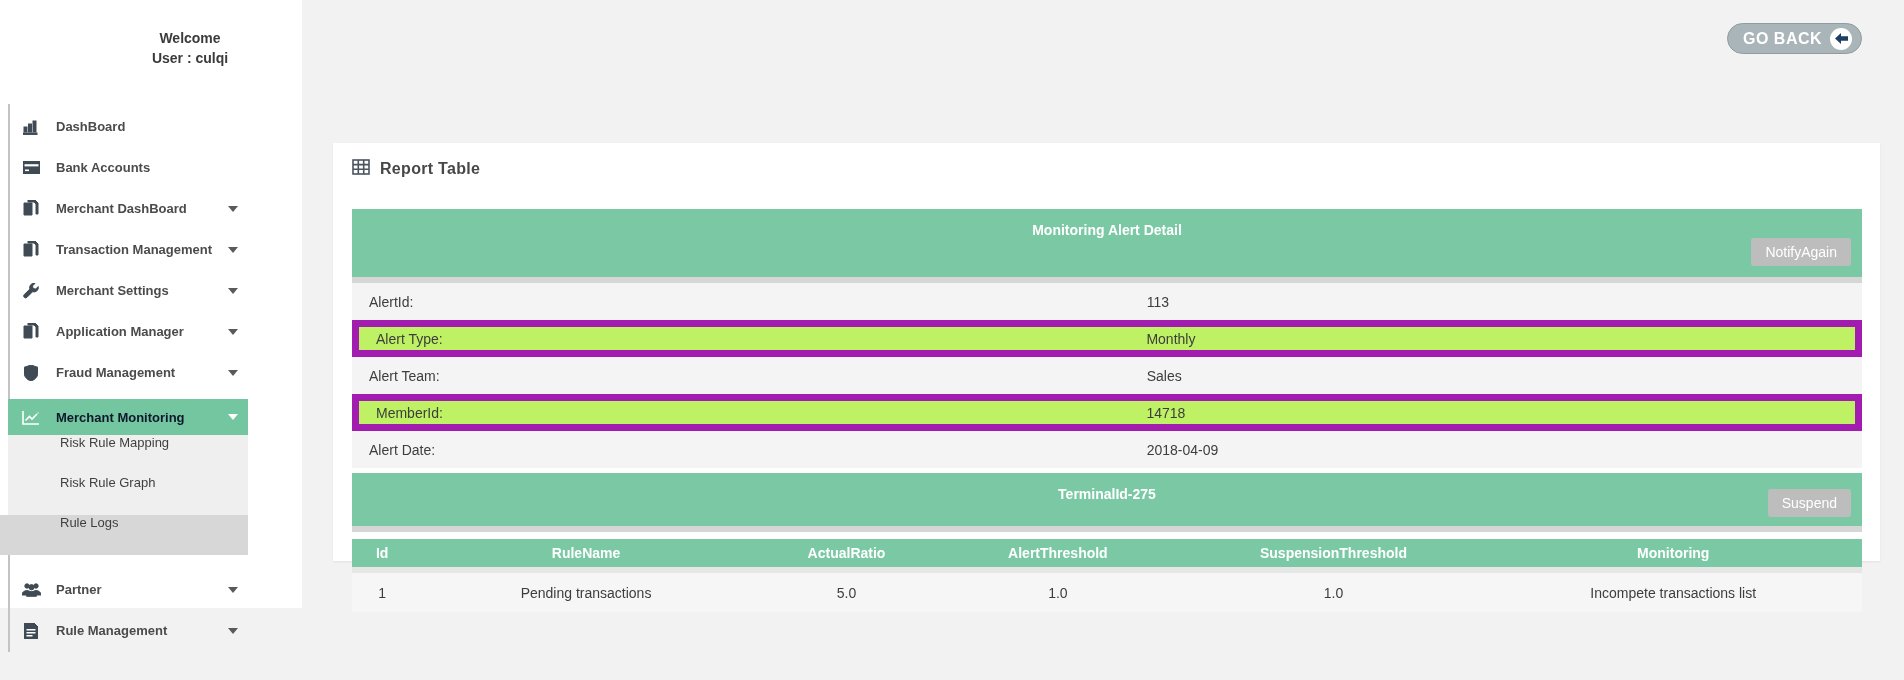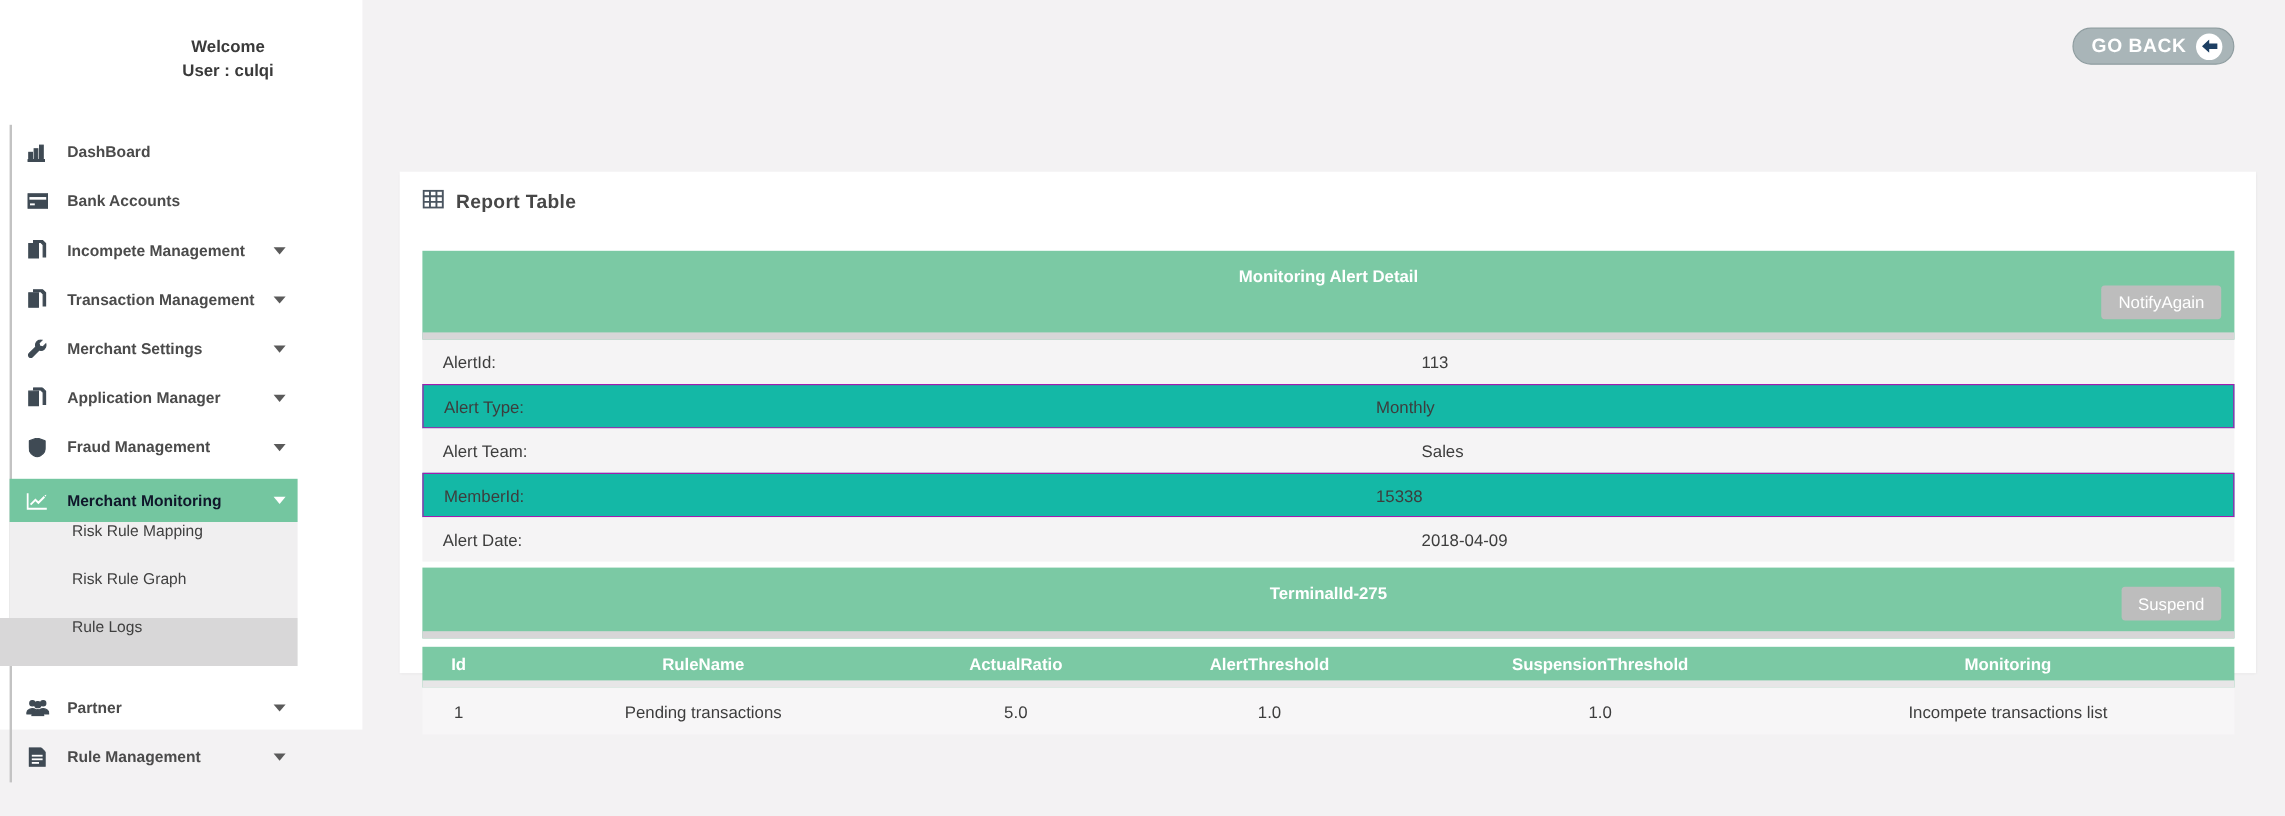--- a/index.html
+++ b/index.html
@@ -58,22 +58,22 @@
   .band.b1{height:74px;}
   .band.b2{height:59px;margin-top:5px;}
   .band .bandtitle{position:absolute;top:13px;left:0;right:0;text-align:center;
     color:#ffffff;font-size:14px;font-weight:bold;}
   .band .actbtn{position:absolute;right:11px;bottom:11px;background:var(--btn-gray);
     color:#ffffff;font-size:14px;border:none;border-radius:3px;padding:6px 14px;cursor:pointer;}
   .band.b2 .actbtn{bottom:9px;}
 
   .fieldgrid{display:grid;grid-template-columns:51.7% 48.3%;align-items:center;height:37px;
     font-size:14px;color:#3d3d3d;}
-  .fieldgrid.striped{background:#f5f4f5;gap:38px;}
-  .fieldgrid.plain{background:#14b8a6;border:1px solid #a21caf;}
+  .fieldgrid.striped{background:#f5f4f5;}
+  .fieldgrid.plain{background:#bef264;border:7px solid #a21caf;}
   .fieldgrid .fl{padding-left:17px;}
   .fieldgrid .fv{padding-left:14px;}
 
   .rulegrid{display:grid;grid-template-columns:4% 23% 11.5% 16.5% 20% 25%;align-items:center;text-align:center;}
   .rulehead{background:var(--green);height:34px;margin-top:7px;border-bottom:6px solid #e7e6e7;}
   .rulehead .hc{color:#ffffff;font-size:14px;font-weight:bold;}
   .ruledata{background:#f7f6f7;height:39px;font-size:14px;color:#3d3d3d;}
 </style>
 </head>
 <body>
@@ -118,21 +118,21 @@
 
       <div class="m-item">
         <span class="ibox">
           <svg width="16" height="17" viewBox="0 0 16 17">
               <g class="ink">
                 <path d="M1 3h8v12H1z"></path>
                 <path d="M5 0h7l3 3v11h-2V4l-2-2H5z"></path>
               </g>
             </svg>
         </span>
-        <span class="lbl">Incompete Management</span>
+        <span class="lbl">Merchant DashBoard</span>
         <span class="caret"></span>
       </div>
 
       <div class="m-item">
         <span class="ibox">
           <svg width="16" height="17" viewBox="0 0 16 17">
               <g class="ink">
                 <path d="M1 3h8v12H1z"></path>
                 <path d="M5 0h7l3 3v11h-2V4l-2-2H5z"></path>
               </g>
@@ -274,21 +274,21 @@
         <div class="fieldgrid plain">
           <div class="fl">Alert Type:</div>
           <div class="fv">Monthly</div>
         </div>
         <div class="fieldgrid striped">
           <div class="fl">Alert Team:</div>
           <div class="fv">Sales</div>
         </div>
         <div class="fieldgrid plain">
           <div class="fl">MemberId:</div>
-          <div class="fv">15338</div>
+          <div class="fv">14718</div>
         </div>
         <div class="fieldgrid striped">
           <div class="fl">Alert Date:</div>
           <div class="fv">2018-04-09</div>
         </div>
 
         <div class="band b2">
           <div class="bandtitle">TerminalId-275</div>
           <button class="actbtn">Suspend</button>
         </div>

